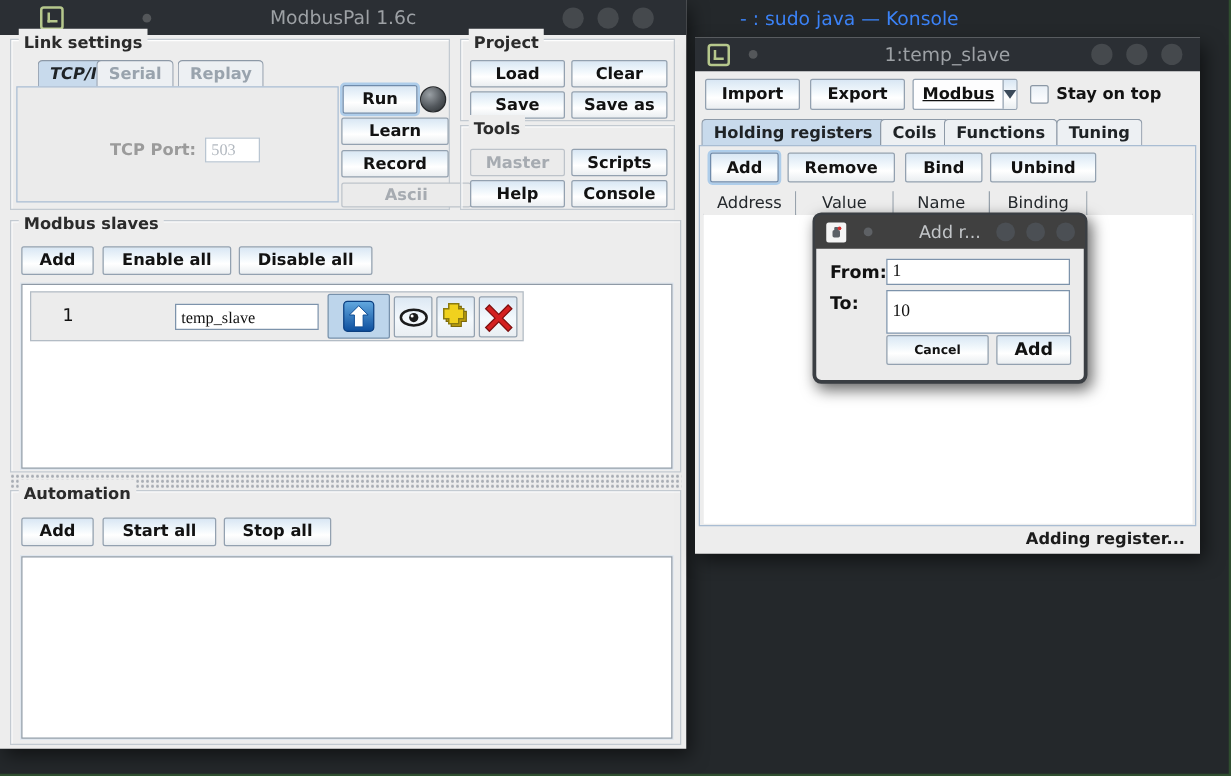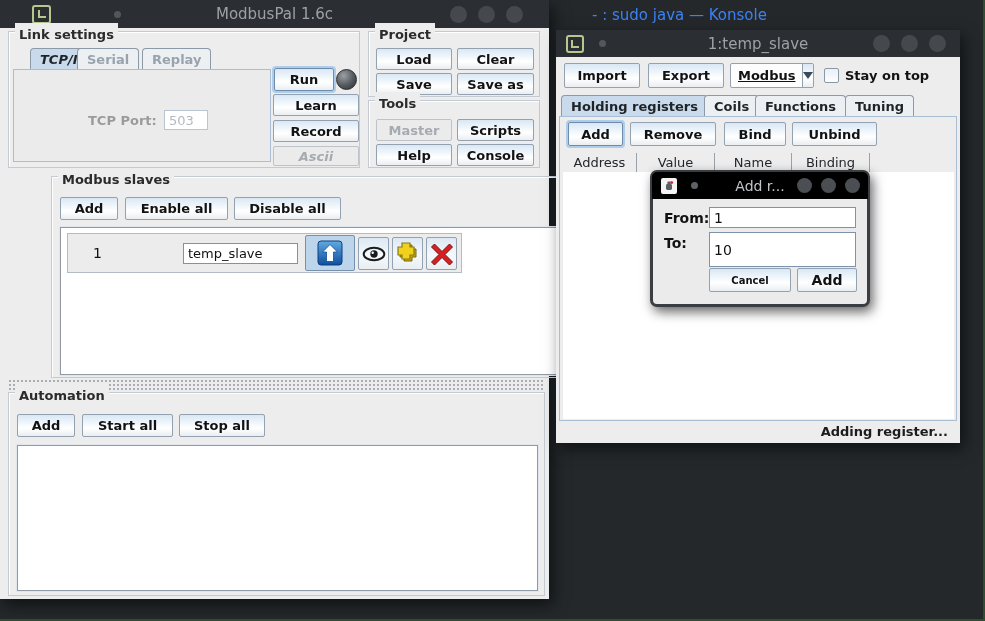--- a/index.html
+++ b/index.html
@@ -57,21 +57,21 @@
     padding:0 9px; border:1px solid #8d99a7; border-bottom:none;
     border-radius:4px 4px 0 0; background:#edf0f3;
     font-weight:bold; font-size:13px; color:#1f2326;
   }
   .tab.sel { background:#c8daec; }
   .tab.dim { color:#99a3ad; }
   .tfield {
     position:absolute; background:#fff; border:1px solid #7d93ab;
     font-size:13px; padding:0 4px; font-family:"DejaVu Sans",sans-serif; color:#111;
   }
-  input.tfield { outline:none; }
+  input.tfield { outline:none;font-family:Liberation Serif, serif; }
   .panel-inset { position:absolute; background:#ebebeb; border:1px solid #a9bdd3; }
   .white-list { position:absolute; background:#ffffff; border:1px solid #8f9aa6; box-shadow:0 0 0 1px #dfe6ee; }
   .led {
     position:absolute; width:21px; height:21px; border-radius:50%;
     background:radial-gradient(circle at 35% 30%, #9aa0a5, #53585d 55%, #2e3235 95%);
     border:1px solid #26292c;
   }
   .divider-dots {
     position:absolute; background-color:#ededed;
     background-image:radial-gradient(circle, #a9aeb5 1px, transparent 1.3px);
@@ -99,21 +99,21 @@
   .icon-btn {
     position:absolute; display:flex; align-items:center; justify-content:center;
     background:linear-gradient(180deg,#dce8f3,#f4f9fd 55%,#e9eef2);
     border:1px solid #93a1b0; border-radius:2px;
   }
   .status-text { position:absolute; font-weight:bold; font-size:13px; color:#1c1c1c; }
   .konsole-title { position:absolute; font-size:15px; color:#3b82f6;margin-left:34px; }
 
   
   #add-dialog { position:absolute; border:3px solid #3a3e43; border-radius:7px; background:#ebebeb; z-index:50; box-shadow:3px 5px 12px rgba(0,0,0,.6); }
-  #add-dialog .dlg-titlebar { position:absolute; left:-1px; right:-1px; top:-1px; height:27px; background:#000000; border-radius:5px 5px 0 0; display:flex; align-items:center; }
+  #add-dialog .dlg-titlebar { position:absolute; left:-1px; right:-1px; top:-1px; height:27px; background:#404040; border-radius:5px 5px 0 0; display:flex; align-items:center; }
   .dlg-title { position:absolute; left:0; right:0; text-align:center; color:#c3c6c9; font-size:14px; }
   .dlg-icon { width:16px; height:16px; background:#f4f4f4; border-radius:2px; display:flex; align-items:center; justify-content:center; }
   .dlg-circle { width:15px; height:15px; border-radius:50%; background:#4b4f54; }
   .dlg-label { position:absolute; font-weight:bold; font-size:14px; color:#111; }
 </style>
 </head>
 <body>
 
 <div class="konsole-title" style="left:558px; top:6px;">- : sudo java — Konsole</div>
 
@@ -137,40 +137,40 @@
     <div class="tab dim" style="left:68px; top:16px;">Serial</div>
     <div class="tab dim" style="left:133px; top:16px;">Replay</div>
     <div class="panel-inset" style="left:4px; top:37px; width:258px; height:93px;">
       <div class="abs" style="left:74px; top:43px; font-weight:bold; font-size:13px; color:#9b9b9b;">TCP Port:</div>
       <input class="tfield" style="left: 150px; top: 40px; width: 44px; height: 20px; color: rgb(179, 185, 192); border-color: rgb(185, 197, 209);" value="503">
     </div>
     <div class="btn focused" style="left:265px; top:36px; width:60px; height:23px;">Run</div>
     <div class="led" style="left:327px; top:37px;"></div>
     <div class="btn" style="left:264px; top:62px; width:86px; height:22px;">Learn</div>
     <div class="btn" style="left:264px; top:88px; width:86px; height:22px;">Record</div>
-    <div class="btn disabled" style="left:264px; top:114px; width:86px; height:20px;font-style:italic;">Ascii</div>
+    <div class="btn disabled" style="left:264px; top:114px; width:104px; height:20px;">Ascii</div>
   </div>
 
   <div class="group" style="left:368px; top:31px; width:172px; height:66px;">
     <span class="gtitle">Project</span>
     <div class="btn" style="left:7px; top:16px; width:76px; height:22px;">Load</div>
     <div class="btn" style="left:88px; top:16px; width:77px; height:22px;">Clear</div>
     <div class="btn" style="left:7px; top:41px; width:76px; height:22px;">Save</div>
     <div class="btn" style="left:88px; top:41px; width:77px; height:22px;">Save as</div>
   </div>
 
   <div class="group" style="left:368px; top:100px; width:172px; height:68px;">
     <span class="gtitle">Tools</span>
     <div class="btn disabled" style="left:7px; top:18px; width:76px; height:22px;">Master</div>
     <div class="btn" style="left:88px; top:18px; width:77px; height:22px;">Scripts</div>
     <div class="btn" style="left:7px; top:43px; width:76px; height:22px;">Help</div>
     <div class="btn" style="left:88px; top:43px; width:77px; height:22px;">Console</div>
   </div>
 
-  <div class="group" style="left:8px; top:176px; width:537px; height:202px;margin-left:43px;">
+  <div class="group" style="left:8px; top:176px; width:537px; height:202px;">
     <span class="gtitle">Modbus slaves</span>
     <div class="btn" style="left:8px; top:20px; width:58px; height:23px;">Add</div>
     <div class="btn" style="left:73px; top:20px; width:103px; height:23px;">Enable all</div>
     <div class="btn" style="left:182px; top:20px; width:107px; height:23px;">Disable all</div>
     <div class="white-list" style="left:8px; top:50px; width:521px; height:148px;">
       <div class="abs" style="left:6px; top:5px; width:395px; height:40px; background:#ececec; border:1px solid #b3bcc5;">
         <div class="abs" style="left:25px; top:11px; font-size:14px;">1</div>
         <input class="tfield" style="left: 115px; top: 9px; width: 115px; height: 21px;" value="temp_slave">
         <div class="icon-btn" style="left:237px; top:1px; width:50px; height:36px; background:#bdd5eb; border-color:#7791ab;">
           <svg width="26" height="26" viewBox="0 0 26 26">

